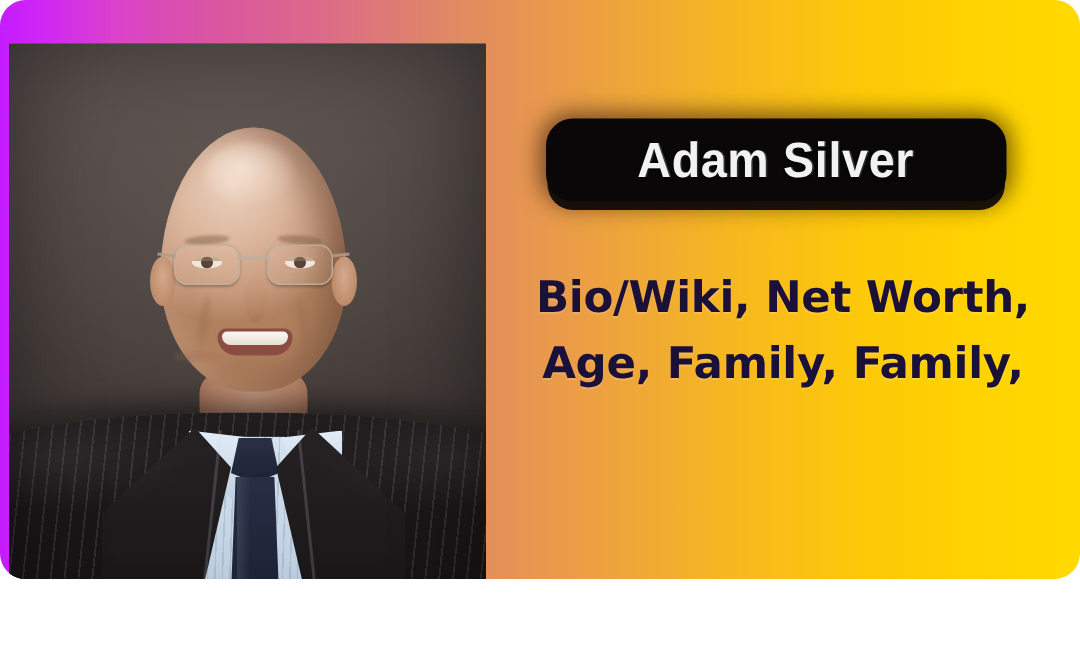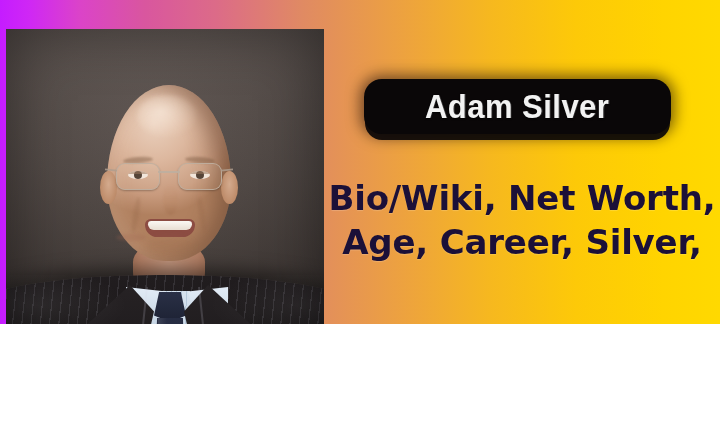--- a/index.html
+++ b/index.html
@@ -4,23 +4,24 @@
 <style>
   html, body {
     margin: 0;
     padding: 0;
     background: #ffffff;
   }
 
   #canvas {
     position: relative;
     width: 720px;
-    height: 324px;
+    height: 386px;
     overflow: hidden;
     font-family: "Liberation Sans", sans-serif;
+    border-radius: 17px;
   }
 
   
   .bg-gradient {
     position: absolute;
     inset: 0;
     background: linear-gradient(
         90deg,
         #c51cff 0%,
         #cf27f5 4%,
@@ -403,21 +404,21 @@
   
   .subtitle {
     position: absolute;
     left: 328px;
     top: 176px;
     width: 388px;
     text-align: center;
     color: #1b1038;
     font-family: "DejaVu Sans", sans-serif;
     font-weight: 700;
-    font-size: 34px;
+    font-size: 29px;
     line-height: 44px;
     letter-spacing: -0.2px;
     text-shadow: 0 1px 1px rgba(255,255,255,0.18);
   }
   .subtitle .line { display: block; white-space: nowrap; }
 </style>
 </head>
 <body>
 
 <div id="canvas">
@@ -479,16 +480,16 @@
 
     <div class="photo-vignette"></div>
   </div>
 
   <div class="title-badge">
     <span class="title-text">Adam Silver</span>
   </div>
 
   <div class="subtitle">
     <span class="line">Bio/Wiki, Net Worth,</span>
-    <span class="line">Age, Career, Silver,</span>
+    <span class="line">Age, Family, Family,</span>
   </div>
 
 </div>
 
 </body></html>

